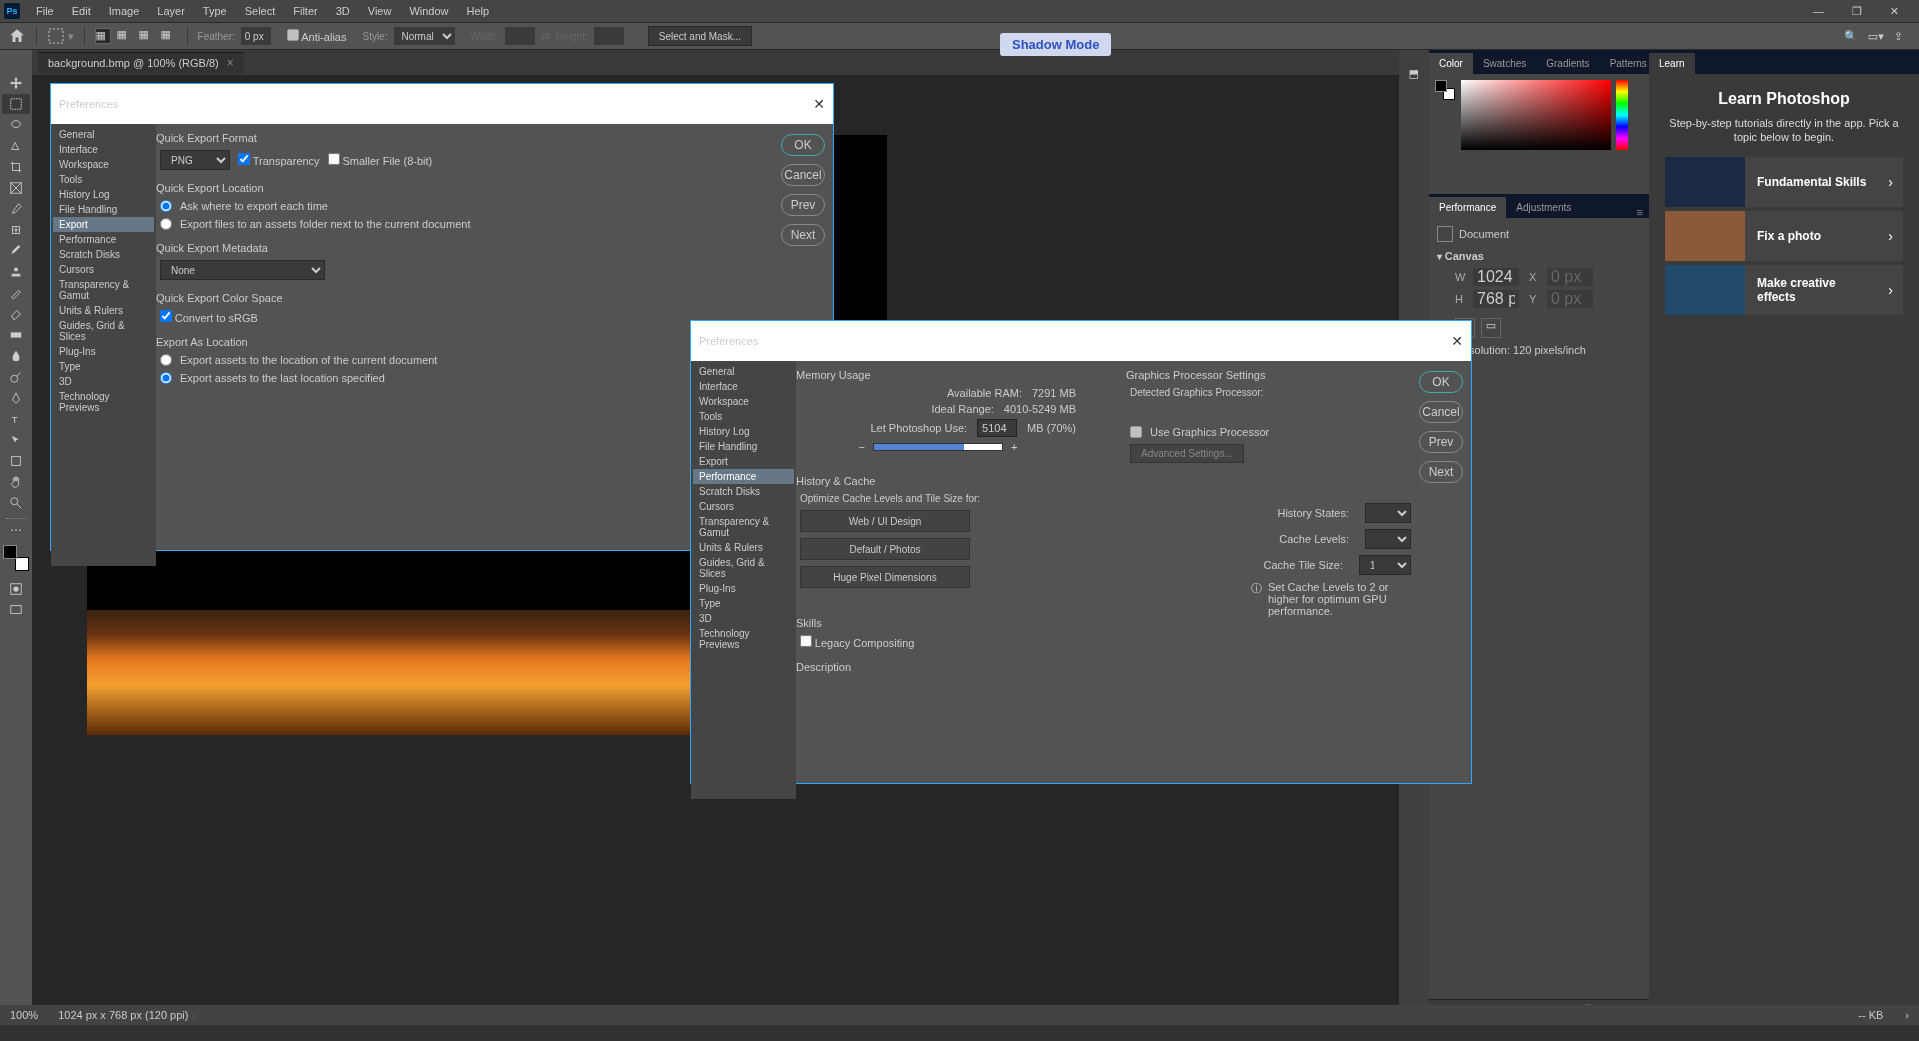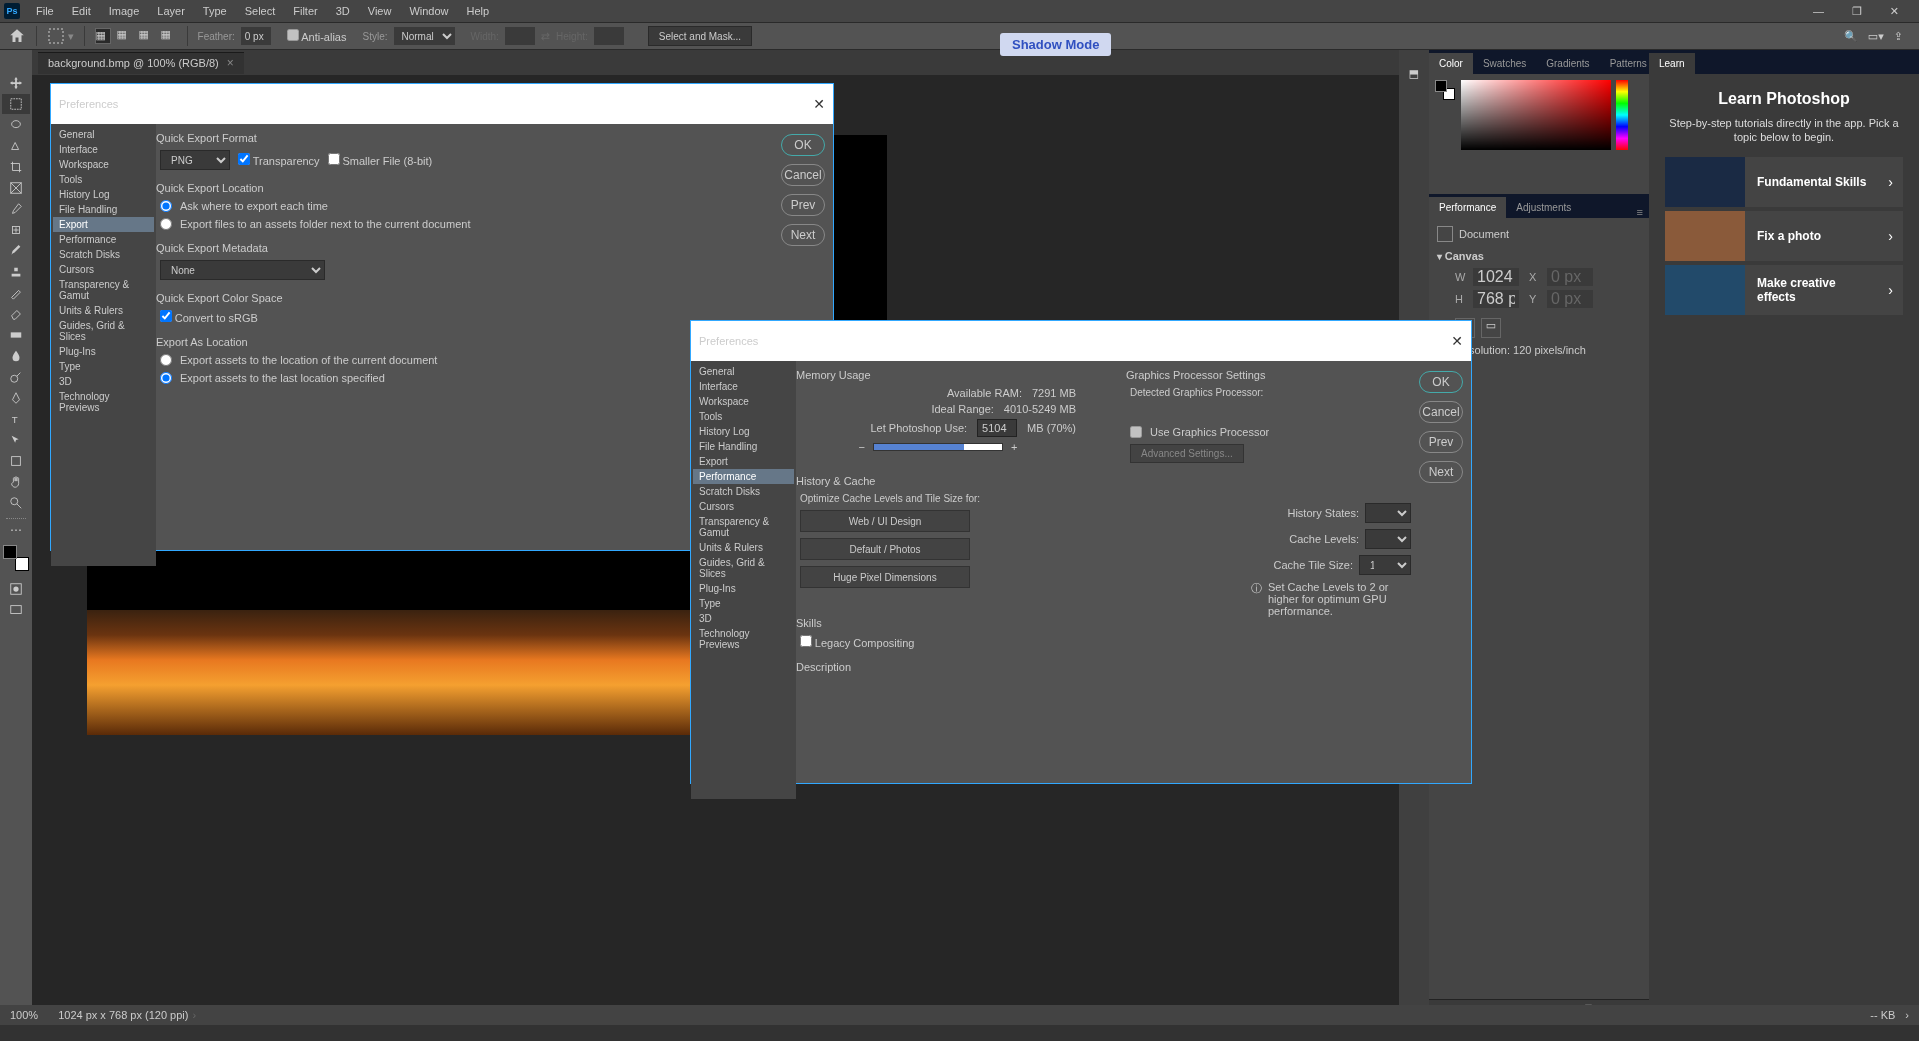--- a/index.html
+++ b/index.html
@@ -25,21 +25,21 @@
 .tool.sel{background:#3a3a3a}
 .fgbg{position:relative;width:26px;height:26px;margin-top:8px}
 .fgbg .bg{position:absolute;right:0;bottom:0;width:14px;height:14px;background:#fff;border:1px solid #000}
 .fgbg .fg{position:absolute;left:0;top:0;width:14px;height:14px;background:#000;border:1px solid #888}
 .tool.mode{margin-top:8px}
 .canvas-area{position:absolute;left:32px;top:75px;right:520px;bottom:20px;background:#262626}
 .canvas-img{position:absolute;left:55px;top:60px;width:800px;height:600px;background:#000}
 .canvas-img .imgc{position:absolute;left:0;top:475px;right:0;height:125px;background:linear-gradient(180deg,#3a2210 0%,#6b3410 20%,#e87820 40%,#f5a030 60%,#5a2a08 100%)}
 .statusbar{position:absolute;left:0;bottom:16px;right:0;height:20px;background:#434343;display:flex;align-items:center;padding:0 10px;font-size:10px;color:#999}
 .statusbar .zoom{margin-right:20px}
-.statusbar .right{margin-left:auto;display:flex;align-items:flex-start;gap:10px}
+.statusbar .right{margin-left:auto;display:flex;align-items:flex-start;gap:22px}
 .dialog{position:absolute;background:#535353;border:1px solid #31a8ff}
 .dlg-title{background:#fff;color:#000;height:40px;display:flex;align-items:center;padding:0 8px;font-size:12px;justify-content:space-between}
 .dlg-title .x{font-size:14px;color:#333;cursor:default}
 .dlg-body{display:flex;height:calc(100% - 24px)}
 .dlg-cats{width:105px;background:#454545;padding:3px 2px}
 .dlg-cats div{padding:2px 6px;font-size:10px;color:#ccc;cursor:default}
 .dlg-cats div.sel{background:#678;color:#fff}
 .dlg-main{flex:1;padding:8px 0;overflow:auto}
 .dlg-btns{width:60px;padding:10px 8px;display:flex;flex-direction:column;gap:8px}
 .dlg-btns button{height:22px;border:1px solid #888;border-radius:11px;background:none;color:#ccc;font-size:12px}
@@ -84,21 +84,21 @@
 .learn-item .arr{color:#fff;font-size:14px;padding-right:10px}
 .bottom-icons{height:22px;background:#3a3a3a;display:flex;align-items:center;justify-content:center;gap:8px;border-top:1px solid #222}
 .bottom-icons span{color:#aaa;font-size:11px}
 #dlg1{left:50px;top:83px;width:784px;height:468px}
 #dlg2{left:690px;top:320px;width:782px;height:464px}
 .memrow{display:flex;justify-content:flex-end;align-items:center;gap:10px;margin-bottom:4px;font-size:10px}
 .memrow .k{text-align:right}
 .slider{width:130px;height:8px;background:linear-gradient(to right,#5682d2 0 70%,#fff 70%);display:inline-block;border:1px solid #333}
 .gpx-box{width:260px}
 .cache-right{display:flex;flex-direction:column;gap:6px;align-items:flex-end}
-.cache-right .crow{display:flex;align-items:center;gap:6px;font-size:10px}
+.cache-right .crow{display:flex;align-items:center;gap:16px;font-size:10px}
 .cache-btns button{width:170px;height:22px;background:#434343;border:1px solid #333;color:#ccc;font-size:10px;margin-bottom:6px;display:block}
 .info-note{display:flex;gap:6px;font-size:9px;color:#aaa;max-width:160px}
 </style>
 </head>
 <body>
 
 <div class="menubar">
   <div class="ps-logo">Ps</div>
   <span>File</span>
   <span>Edit</span>

